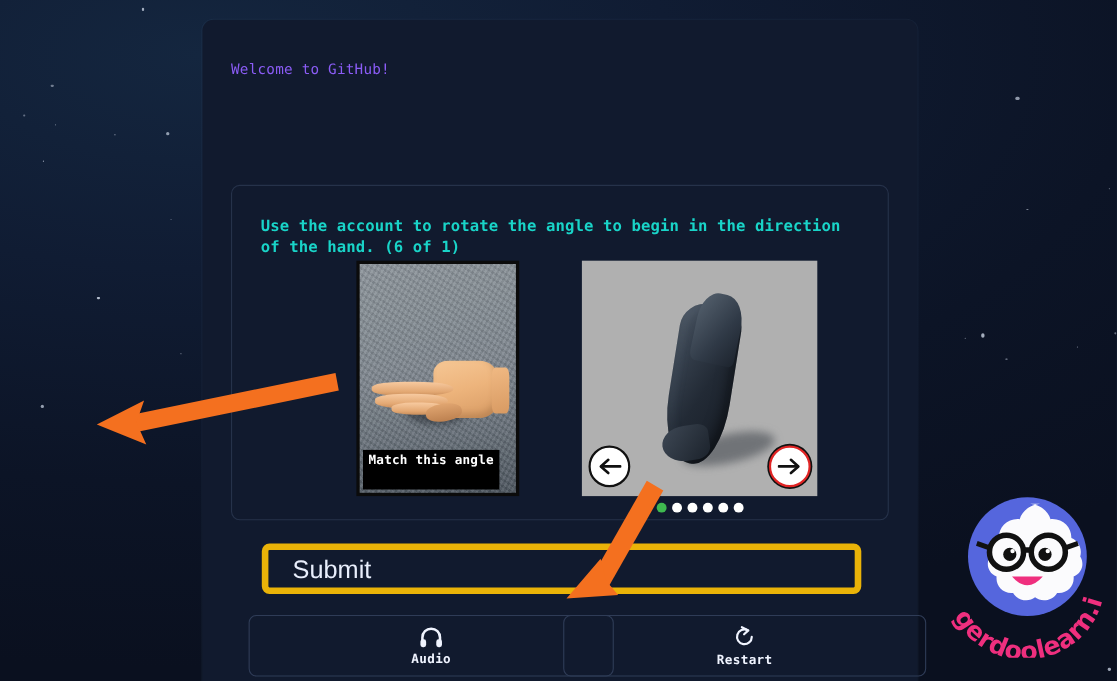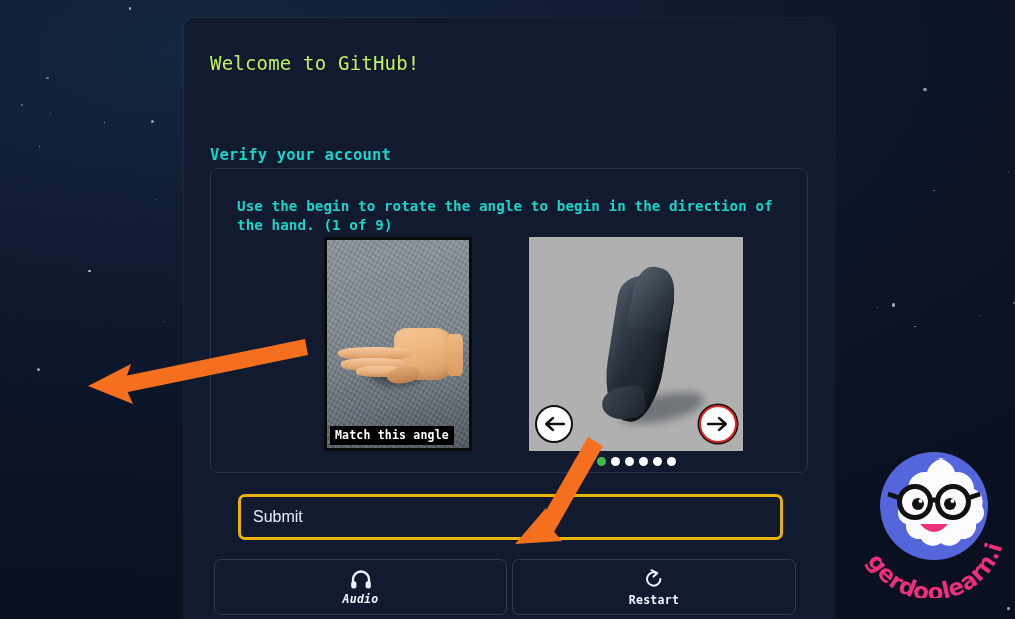--- a/index.html
+++ b/index.html
@@ -40,22 +40,22 @@
     height: 620px;
     background: #111a2e;
     border-radius: 10px 10px 0 0;
     box-shadow: 0 0 0 1px rgba(120,150,200,.07);
   }
 
   .welcome-block {
     position: absolute;
     left: 26px;
     top: 32px;
-    color: #bef264;
-    font-size: 19px;
+    color: #8b5cf6;
+    font-size: 13px;
     line-height: 27px;
     letter-spacing: .2px;
   }
 
   .verify-head {
     position: absolute;
     left: 26px;
     top: 128px;
     color: #19d4c8;
     font-size: 15.5px;
@@ -152,21 +152,21 @@
     border-radius: 45%;
     transform: rotate(-8deg);
   }
   .ref-caption {
     position: absolute;
     left: 3px; bottom: 3px;
     background: #000;
     color: #fff;
     font-size: 11.5px;
     font-weight: bold;
-    padding: 2px 5px 3px 5px;
+    padding: 2px 5px 20px 5px;
     letter-spacing: .2px;
     white-space: nowrap;
   }
 
   
   #obj-panel {
     position: absolute;
     left: 318px;
     top: 68px;
     width: 214px;
@@ -239,49 +239,49 @@
   .dot.active { background: #3fb950; }
 
   
   #submit-btn {
     position: absolute;
     left: 238px - 184px;
     left: 54px;
     top: 476px;
     width: 545px;
     height: 46px;
-    border: 3px solid #eab308;
+    border: 6px solid #eab308;
     border-radius: 7px;
     background: transparent;
     color: #e8eefc;
     font-family: "Liberation Sans", sans-serif;
-    font-size: 16px;
+    font-size: 23px;
     display: flex;
     align-items: center;
-    padding-left: 12px;
+    padding-left: 22px;
     cursor: pointer;
   }
 
   .foot-btn {
     position: absolute;
     top: 541px;
     height: 56px;
     border: 1px solid #2f3c57;
     border-radius: 7px;
     background: transparent;
     color: #f0f4ff;
     display: flex;
     flex-direction: column;
     align-items: center;
     justify-content: center;
     gap: 3px;
     cursor: pointer;
   }
-  #audio-btn   { left: 30px;  width: 293px; font-style: italic; }
-  #restart-btn { left: 328px; width: 284px; }
+  #audio-btn   { left: 42px;  width: 332px; }
+  #restart-btn { left: 328px; width: 330px; }
   .foot-label {
     font-family: "DejaVu Sans Mono", monospace;
     font-size: 11.5px;
     font-weight: bold;
     letter-spacing: .3px;
   }
 
   
   #annotations {
     position: absolute;
@@ -328,26 +328,25 @@
       <div class="star" style="left: 976.8px; top: 574.1px; width: 2.7px; height: 2.7px; opacity: 0.71;"></div>
     </div>
 </div>
 
 <div id="card">
 
   <div class="welcome-block">
     <div>Welcome to GitHub!</div>
   </div>
 
-  <div class="verify-head">Verify your account</div>
 
   <div id="challenge">
 
     <div class="instruction">
-      <b>Use the begin</b><span class="lt"> to </span><b>rotate the angle</b><span class="lt"> to begin in the </span><b>direction of the hand.</b><span class="lt"> (1 of 9)</span>
+      <b>Use the account</b><span class="lt"> to </span><b>rotate the angle</b><span class="lt"> to begin in the </span><b>direction of the hand.</b><span class="lt"> (6 of 1)</span>
     </div>
 
     <div id="ref-panel">
       <div class="ref-photo">
         <div class="hand-shadow"></div>
         <div class="hand">
           <div class="palm"></div>
           <div class="cuff"></div>
           <div class="finger f1"></div>
           <div class="finger f2"></div>

